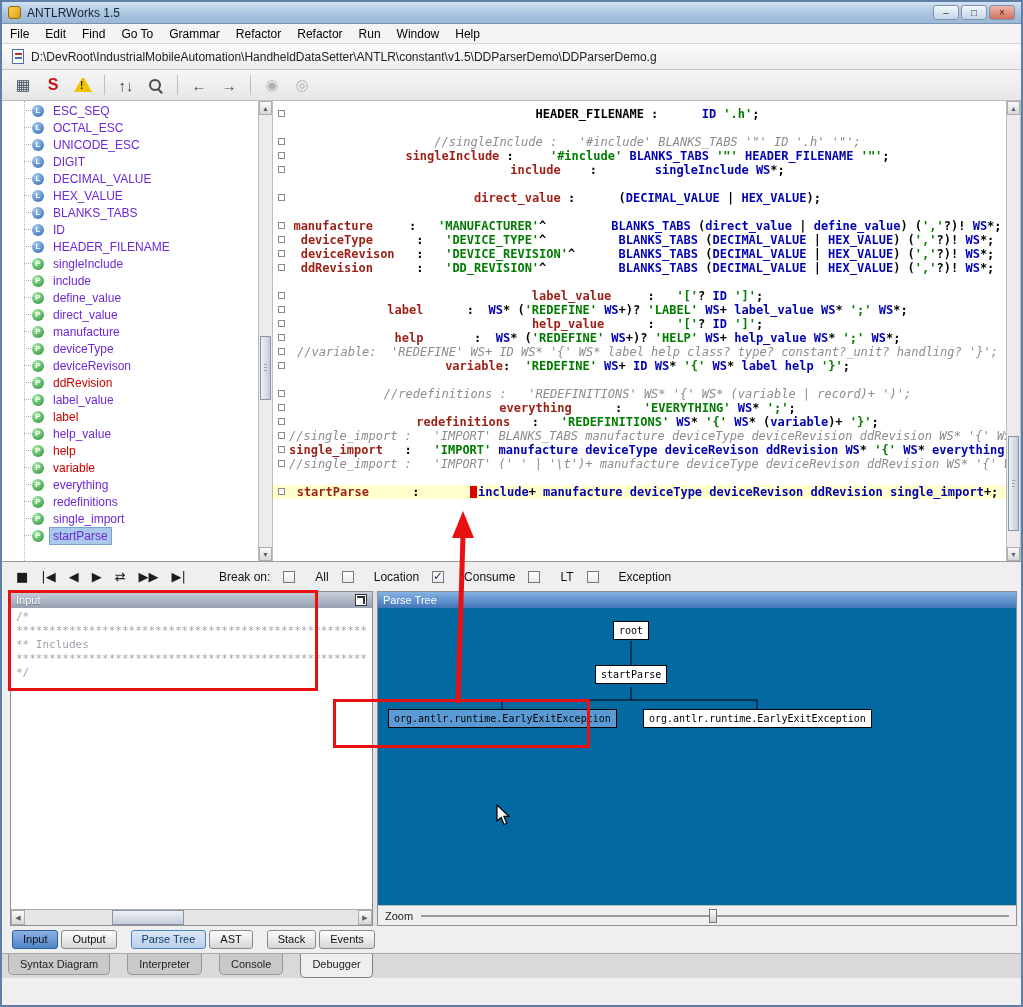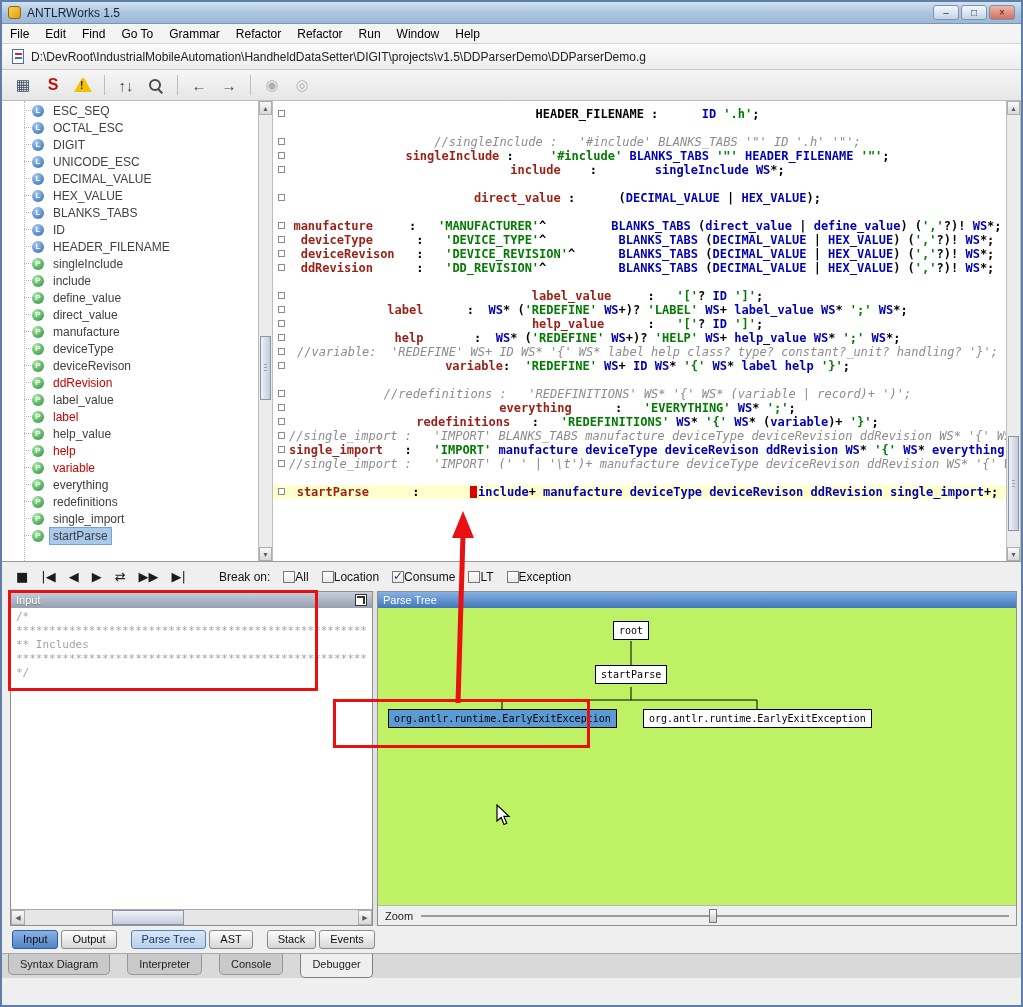--- a/index.html
+++ b/index.html
@@ -48,21 +48,21 @@
   .main { flex:0 0 460px; display:flex; background:#fff; overflow:hidden; }
   .rule-tree { flex:0 0 256px; overflow:hidden; position:relative; background:#fff; padding-top:1px; }
   .rule-tree::before { content:""; position:absolute; left:22px; top:0; bottom:0; border-left:1px dotted #b8b8b8; }
   .tree-item { height:17px; display:flex; align-items:center; padding-left:30px; white-space:nowrap; position:relative; }
   .tree-item::before { content:""; position:absolute; left:22px; top:8px; width:7px; border-top:1px dotted #b8b8b8; }
   .ball { width:12px; height:12px; border-radius:50%; margin-right:6px; flex:0 0 12px; position:relative; }
   .ball.lexer  { background:radial-gradient(circle at 35% 28%, #a6cbf2, #2a64b4); }
   .ball.parser { background:radial-gradient(circle at 35% 28%, #a8eca8, #1f8c30); }
   .ball::after { content:attr(data-letter); position:absolute; left:0; right:0; top:0; text-align:center;
                  font-size:8px; line-height:12px; font-weight:bold; color:#fff; }
-  .tree-item .lbl { padding:1px 3px; color:#404040; }
+  .tree-item .lbl { padding:1px 3px; color:#6d28d9; }
   .tree-item.error .lbl { color:#cc0000; }
   .tree-item.selected .lbl { background:#a9c9ea; outline:1px solid #7aa2cc; }
 
   .vscroll { flex:0 0 15px; position:relative; background:#ececec; border-left:1px solid #bdbdbd; border-right:1px solid #bdbdbd; }
   .sarrow { position:absolute; left:0; right:0; height:14px; text-align:center; font-size:7px; line-height:14px;
             color:#55606e; background:linear-gradient(#fafafa,#d8d8d8); border:1px solid #adadad; }
   .sarrow.up { top:0; } .sarrow.down { bottom:0; }
   .vthumb { position:absolute; left:1px; right:1px; top:235px; height:64px;
             background:linear-gradient(90deg,#eef1f6,#c4ccdc); border:1px solid #8a94a8; }
   .vthumb.low { top:auto; bottom:30px; height:95px; }
@@ -82,21 +82,21 @@
   .seg-s { color:#007c00; }
   .seg-p { color:#000; }
   .seg-c { color:#8c8c8c; font-style:italic; font-weight:normal; }
   .seg-m { display:inline-block; width:7px; height:12px; background:#dd0000; vertical-align:-2px; margin-right:1px; }
 
   
   .debug-controls { flex:0 0 30px; display:flex; align-items:center; gap:13px; padding:0 14px;
                     background:#efefef; border-top:1px solid #9a9a9a; }
   .tbtn { font-size:13px; color:#1c1c1c; font-family:"DejaVu Sans",sans-serif; }
   .breakon-label { margin-left:20px; font-size:12px; color:#111; }
-  .chk { display:flex; align-items:center; gap:0; }
+  .chk { display:flex; align-items:center; gap:20px; }
   .box { width:12px; height:12px; border:1px solid #777; background:linear-gradient(#fff,#e9e9e9); position:relative; }
   .box.checked::after { content:"✓"; position:absolute; left:0; top:-3px; font-size:12px; font-weight:bold; color:#15406e; }
   .chklbl { font-size:12px; color:#111; }
 
   .debug-panels { flex:0 0 335px; display:flex; background:#efefef; padding:0 4px 0 8px; }
   .input-panel { flex:0 0 322px; display:flex; flex-direction:column; border:1px solid #8f8f8f; background:#fff; }
   .panel-header { flex:0 0 16px; display:flex; align-items:center; padding:0 5px; font-size:11px; color:#fff; }
   .panel-header.gray { background:linear-gradient(#c6ceda,#96a0b0); text-shadow:0 1px 1px #6a7482; }
   .panel-header.blue { background:linear-gradient(#85b2e2,#4176ba); }
   .detach-btn { margin-left:auto; width:12px; height:12px; border:1px solid #333; background:#fff; position:relative; }
@@ -107,21 +107,21 @@
   .in-line { white-space:pre; overflow:hidden; }
   .hscroll { flex:0 0 14px; display:flex; align-items:stretch; border-top:1px solid #aaa; background:#ececec; }
   .harrow { flex:0 0 14px; text-align:center; font-size:7px; line-height:13px; color:#55606e;
             background:linear-gradient(#fafafa,#d8d8d8); border:1px solid #adadad; }
   .htrack { flex:1; position:relative; background:#e6e6e6; }
   .hthumb { position:absolute; left:26%; width:72px; top:0; bottom:0;
             background:linear-gradient(#eef1f6,#c4ccdc); border:1px solid #8a94a8; }
 
   .splitbar { flex:0 0 4px; background:#e2e2e2; }
   .ptree-panel { flex:1; display:flex; flex-direction:column; border:1px solid #8f8f8f; background:#fff; }
-  .pt-canvas { flex:1; position:relative; overflow:hidden; background:#bef264; }
+  .pt-canvas { flex:1; position:relative; overflow:hidden; background:#0369a1; }
   .pt-links { position:absolute; left:0; top:0; }
   .pt-links line { stroke:#000; stroke-width:1; }
   .pt-node { position:absolute; border:1px solid #000; background:#fff; padding:3px 5px;
              font-family:"DejaVu Sans Mono",monospace; font-size:10px; white-space:nowrap; color:#000; }
   .pt-node.selected { background:#5b9bd5; }
   .mouse-cursor { position:absolute; }
   .zoom-row { flex:0 0 20px; display:flex; align-items:center; gap:8px; padding:0 7px;
               border-top:1px solid #b8b8b8; background:#efefef; font-size:11px; color:#222; }
   .slider-track { flex:1; height:2px; background:#9a9a9a; position:relative; }
   .slider-thumb { position:absolute; left:49%; top:-6px; width:8px; height:14px;
@@ -175,21 +175,21 @@
       <span class="menu-item">Grammar</span>
       <span class="menu-item">Refactor</span>
       <span class="menu-item">Refactor</span>
       <span class="menu-item">Run</span>
       <span class="menu-item">Window</span>
       <span class="menu-item">Help</span>
     </div>
 
   <div class="pathbar">
     <span class="file-icon"></span>
-    <span class="path-text">D:\DevRoot\IndustrialMobileAutomation\HandheldDataSetter\DIGIT\projects\v1.5\DDParserDemo\DDParserDemo.g</span>
+    <span class="path-text">D:\DevRoot\IndustrialMobileAutomation\HandheldDataSetter\ANTLR\constant\v1.5\DDParserDemo\DDParserDemo.g</span>
   </div>
 
   <div class="toolbar">
       <span class="tb-btn">▦</span>
       <span class="tb-btn red-s">S</span>
       <span class="tb-btn warning-shape"></span>
       <span class="tb-sep"></span>
       <span class="tb-btn">↑↓</span>
       <span class="tb-btn find-shape"></span>
       <span class="tb-sep"></span>
@@ -205,25 +205,25 @@
         <div class="tree-item">
           <span class="ball lexer" data-letter="L"></span>
           <span class="lbl">ESC_SEQ</span>
         </div>
         <div class="tree-item">
           <span class="ball lexer" data-letter="L"></span>
           <span class="lbl">OCTAL_ESC</span>
         </div>
         <div class="tree-item">
           <span class="ball lexer" data-letter="L"></span>
+          <span class="lbl">UNICODE_ESC</span>
+        </div>
+        <div class="tree-item">
+          <span class="ball lexer" data-letter="L"></span>
           <span class="lbl">DIGIT</span>
-        </div>
-        <div class="tree-item">
-          <span class="ball lexer" data-letter="L"></span>
-          <span class="lbl">UNICODE_ESC</span>
         </div>
         <div class="tree-item">
           <span class="ball lexer" data-letter="L"></span>
           <span class="lbl">DECIMAL_VALUE</span>
         </div>
         <div class="tree-item">
           <span class="ball lexer" data-letter="L"></span>
           <span class="lbl">HEX_VALUE</span>
         </div>
         <div class="tree-item">

